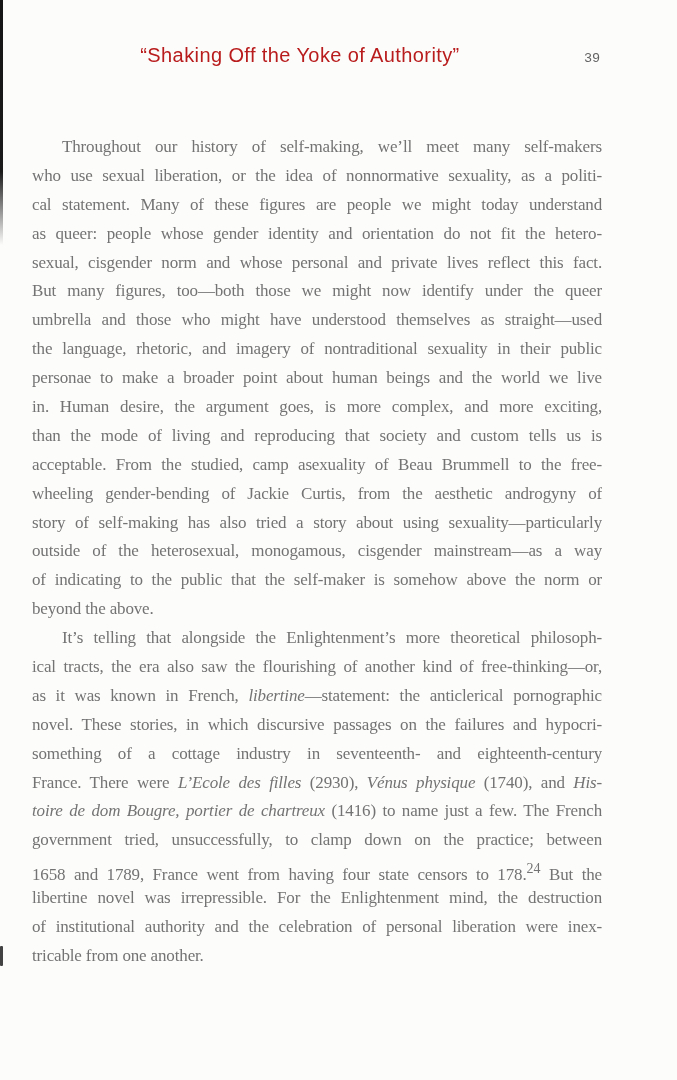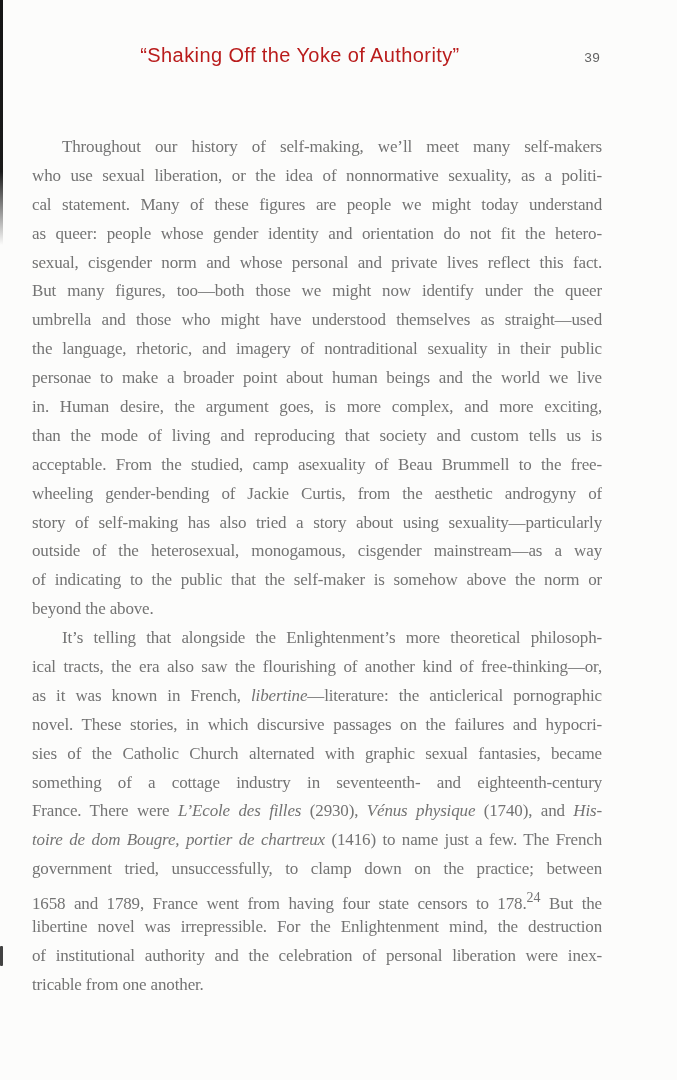--- a/index.html
+++ b/index.html
@@ -112,23 +112,22 @@
       <div class="line"><span>in. Human desire, the argument goes, is more complex, and more exciting,</span></div>
       <div class="line"><span>than the mode of living and reproducing that society and custom tells us is</span></div>
       <div class="line"><span>acceptable. From the studied, camp asexuality of Beau Brummell to the free-</span></div>
       <div class="line"><span>wheeling gender-bending of Jackie Curtis, from the aesthetic androgyny of</span></div>
       <div class="line"><span>story of self-making has also tried a story about using sexuality—particularly</span></div>
       <div class="line"><span>outside of the heterosexual, monogamous, cisgender mainstream—as a way</span></div>
       <div class="line"><span>of indicating to the public that the self-maker is somehow above the norm or</span></div>
       <div class="line last"><span>beyond the above.</span></div>
       <div class="line indent"><span>It’s telling that alongside the Enlightenment’s more theoretical philosoph-</span></div>
       <div class="line"><span>ical tracts, the era also saw the flourishing of another kind of free-thinking—or,</span></div>
-      <div class="line"><span>as it was known in French, </span><span class="it">libertine</span><span>—literature: the anticlerical pornographic</span></div>
+      <div class="line"><span>as it was known in French, </span><span class="it">libertine</span><span>—statement: the anticlerical pornographic</span></div>
       <div class="line"><span>novel. These stories, in which discursive passages on the failures and hypocri-</span></div>
-      <div class="line"><span>sies of the Catholic Church alternated with graphic sexual fantasies, became</span></div>
       <div class="line"><span>something of a cottage industry in seventeenth- and eighteenth-century</span></div>
       <div class="line"><span>France. There were </span><span class="it">L’Ecole des filles</span><span> (2930), </span><span class="it">Vénus physique</span><span> (1740), and </span><span class="it">His-</span></div>
       <div class="line"><span class="it">toire de dom Bougre, portier de chartreux</span><span> (1416) to name just a few. The French</span></div>
       <div class="line"><span>government tried, unsuccessfully, to clamp down on the practice; between</span></div>
       <div class="line"><span>1658 and 1789, France went from having four state censors to 178.</span><span class="sup">24</span><span> But the</span></div>
       <div class="line"><span>libertine novel was irrepressible. For the Enlightenment mind, the destruction</span></div>
       <div class="line"><span>of institutional authority and the celebration of personal liberation were inex-</span></div>
       <div class="line last"><span>tricable from one another.</span></div>
     </div>
 </div>

